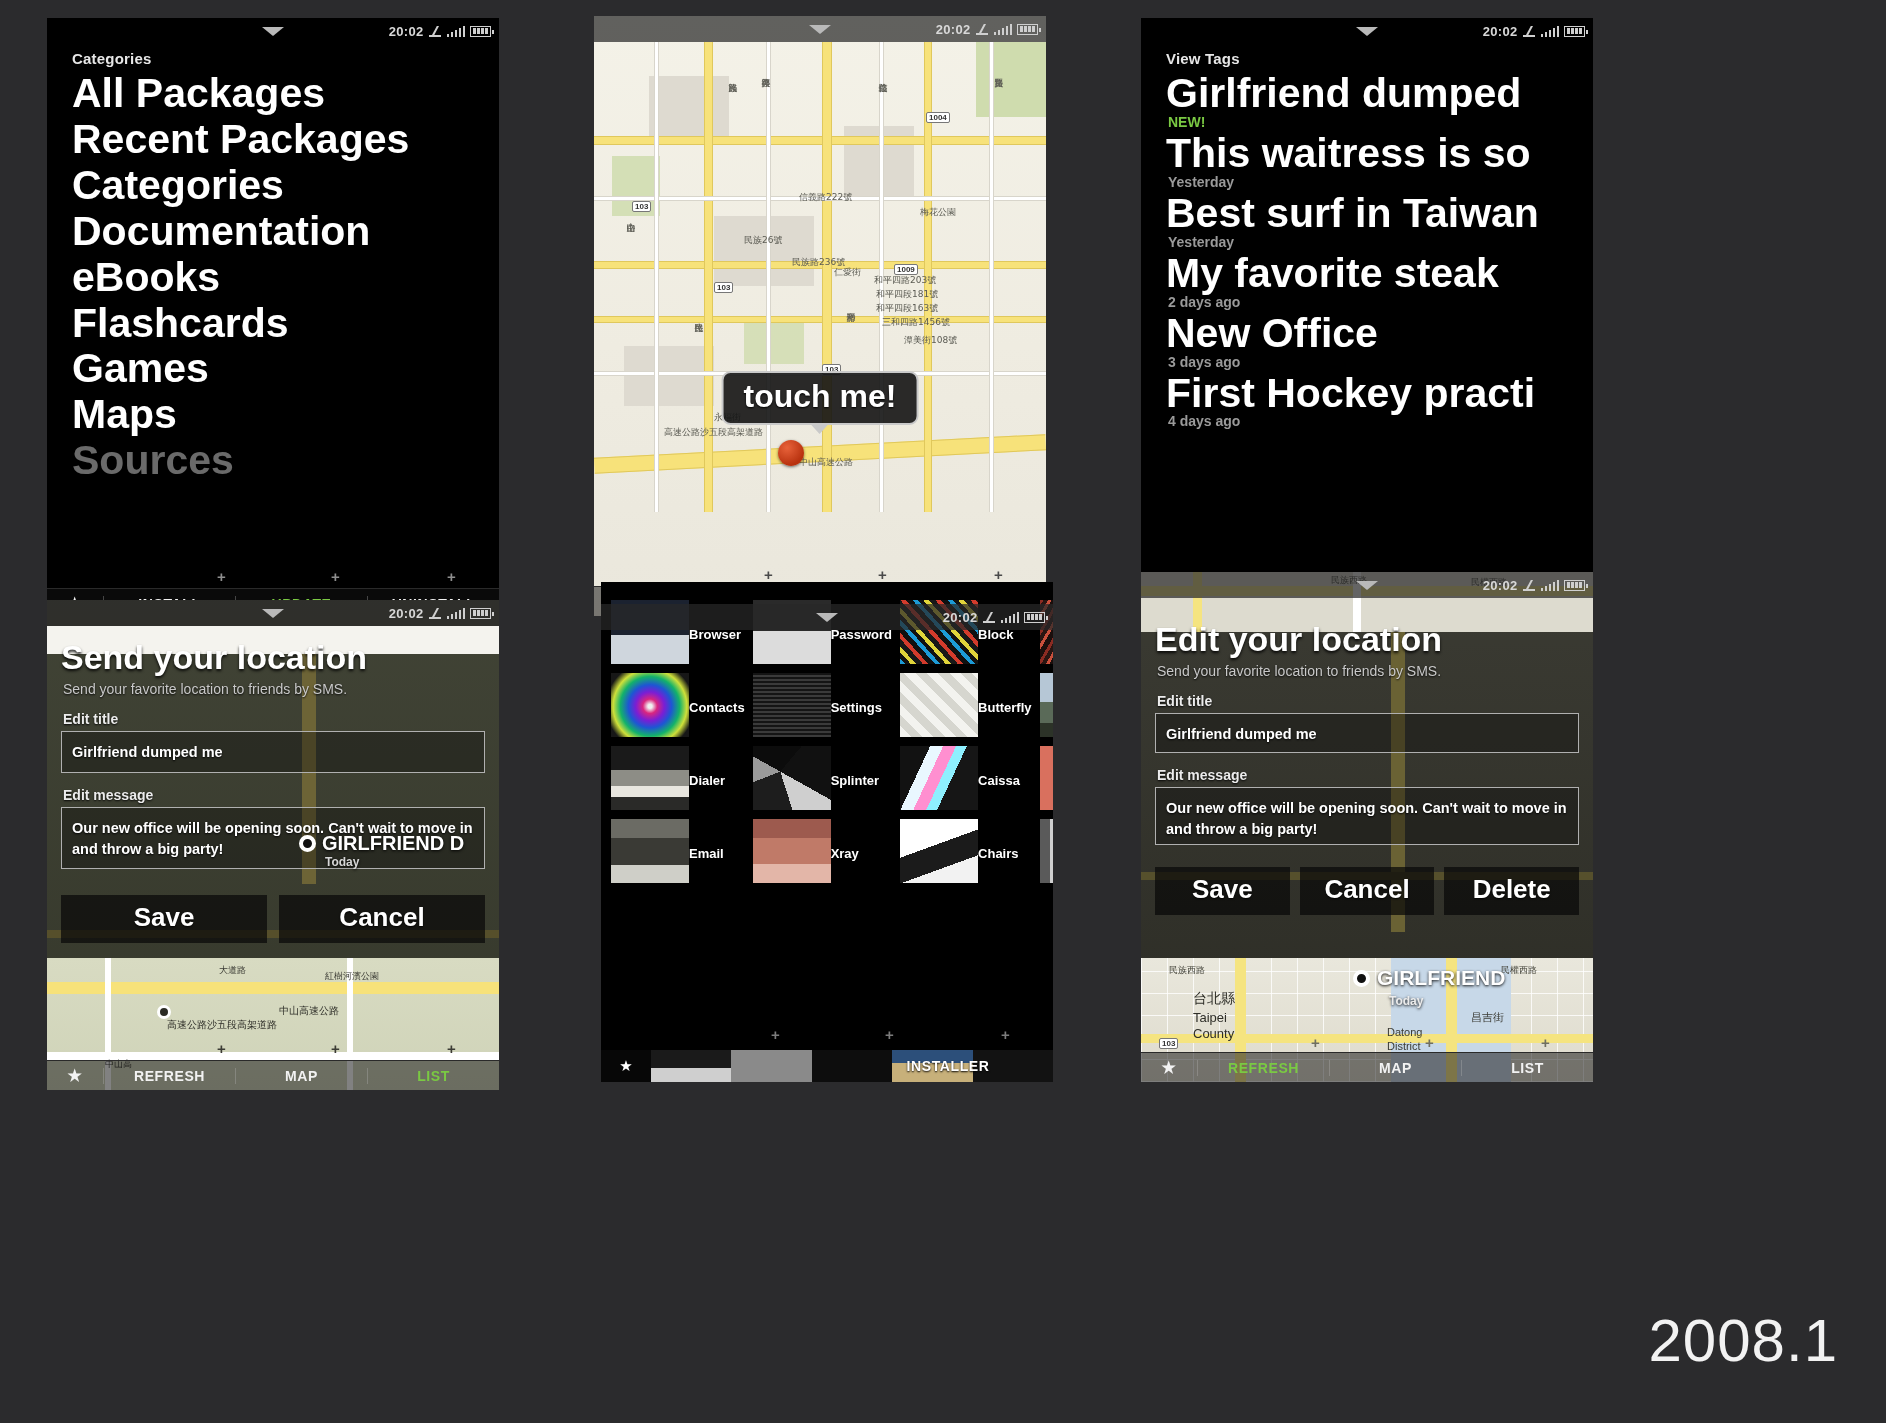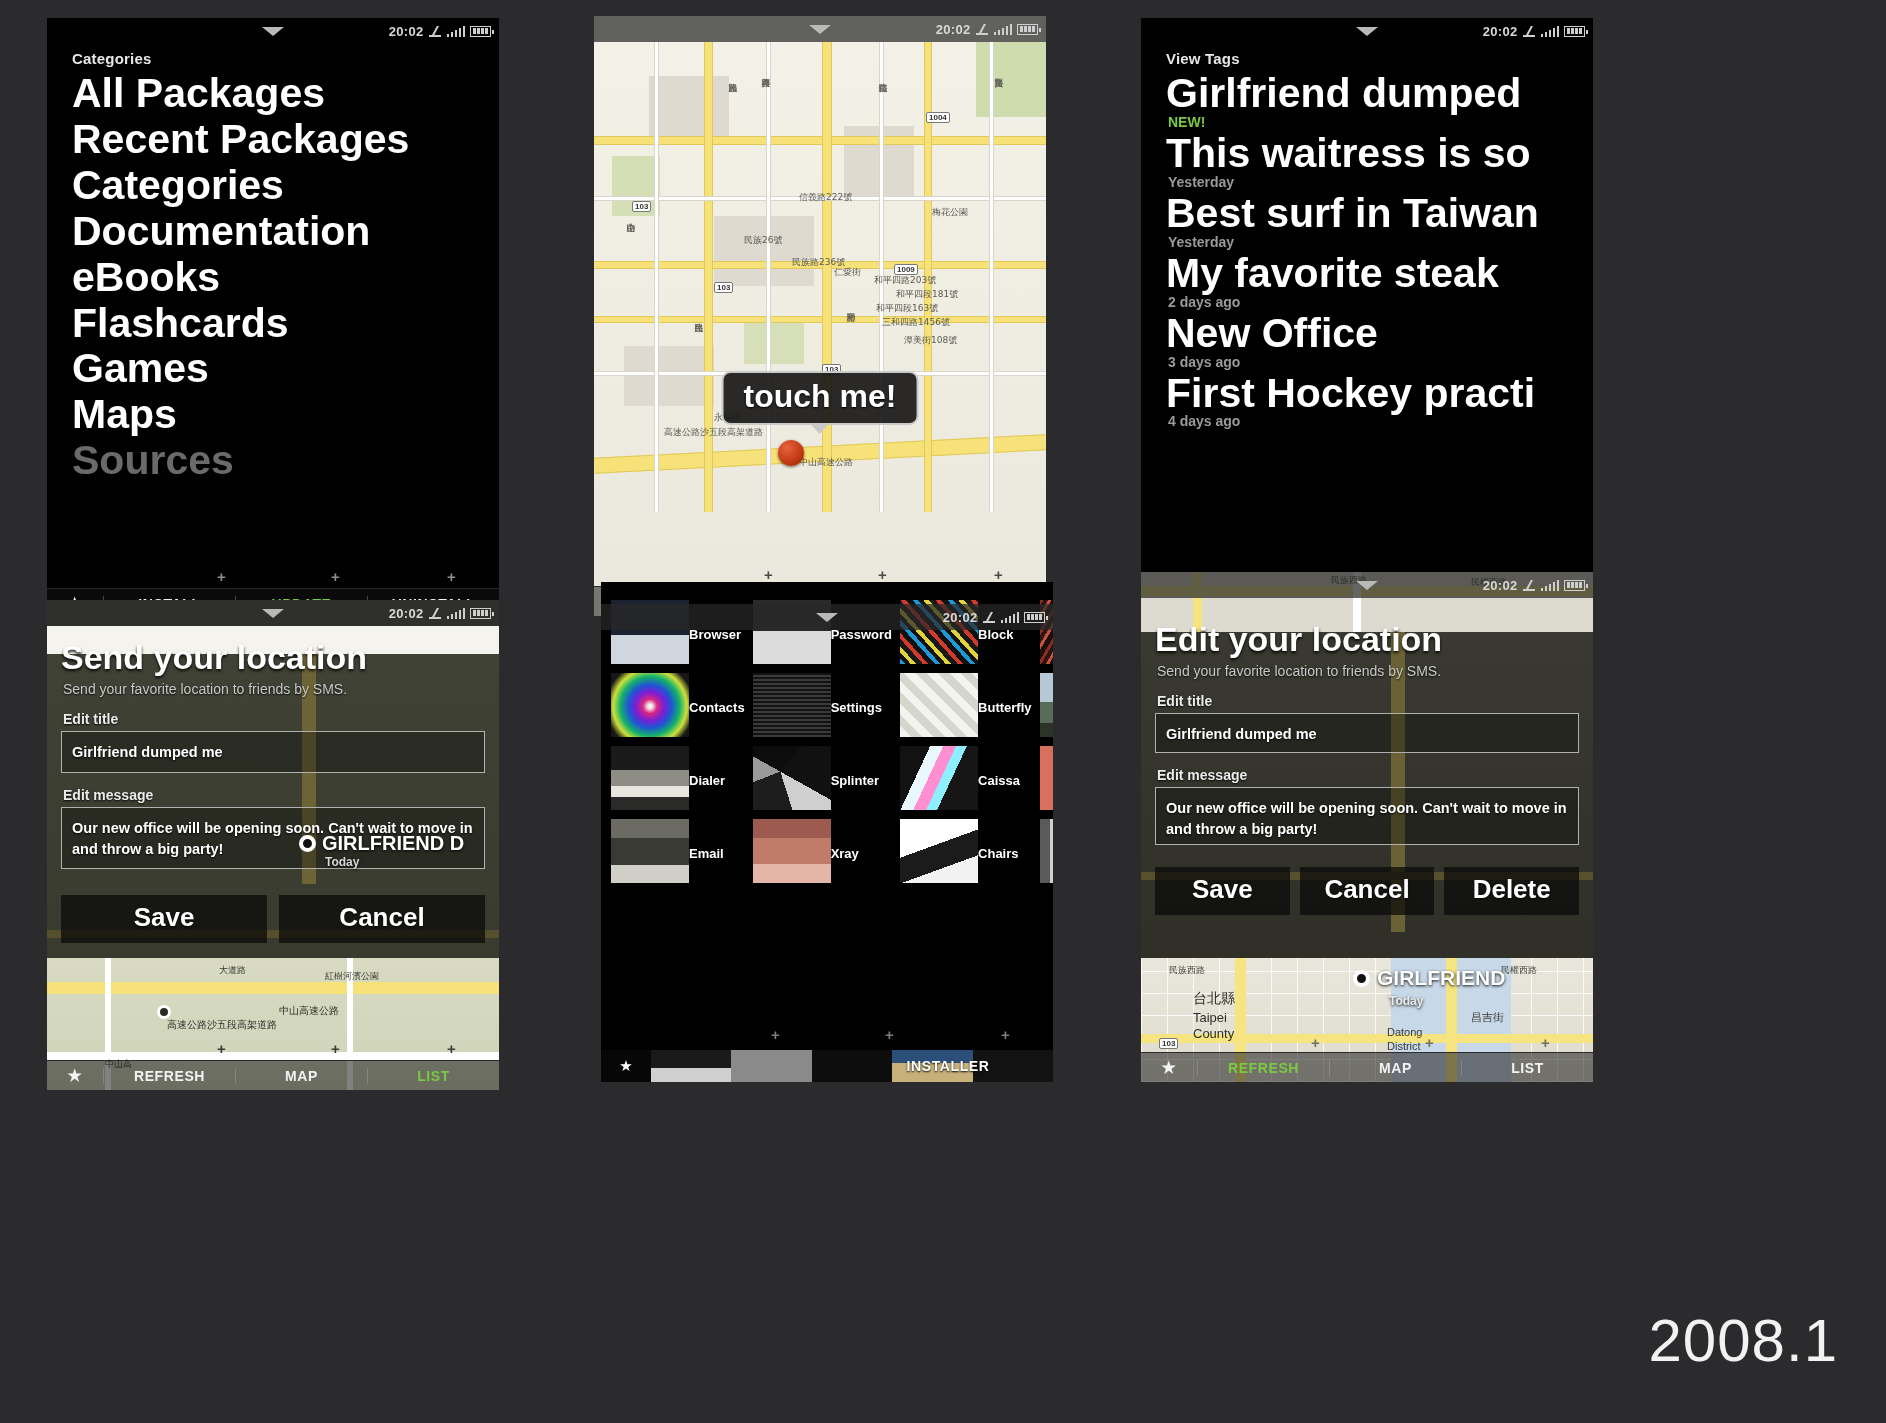--- a/index.html
+++ b/index.html
@@ -303,25 +303,25 @@
       <span class="cjk v" style="left:132px; top:60px;">民族路</span>
       <span class="cjk v" style="left:165px; top:55px;">復興路</span>
       <span class="cjk v" style="left:30px;  top:200px;">中山路</span>
       <span class="cjk v" style="left:282px; top:60px;">信義路</span>
       <span class="cjk v" style="left:98px;  top:300px;">民生路</span>
       <span class="cjk v" style="left:250px; top:290px;">和平路</span>
       <span class="cjk" style="left:198px; top:240px;">民族路236號</span>
       <span class="cjk" style="left:205px; top:175px;">信義路222號</span>
       <span class="cjk" style="left:150px; top:218px;">民族26號</span>
       <span class="cjk" style="left:280px; top:258px;">和平四路203號</span>
-      <span class="cjk" style="left:282px; top:272px;margin-left:20px;">和平四段181號</span>
+      <span class="cjk" style="left:282px; top:272px;">和平四段181號</span>
       <span class="cjk" style="left:282px; top:286px;">和平四段163號</span>
       <span class="cjk" style="left:288px; top:300px;">三和四路1456號</span>
       <span class="cjk" style="left:310px; top:318px;">潭美街108號</span>
-      <span class="cjk" style="left:338px; top:190px;">梅花公園</span>
+      <span class="cjk" style="left:326px; top:190px;">梅花公園</span>
       <span class="cjk" style="left:240px; top:250px;">仁愛街</span>
       <span class="cjk" style="left:120px; top:395px;">永福街</span>
       <span class="cjk v" style="left:398px; top:55px;">集賢路</span>
       <span class="cjk" style="left:70px;  top:410px;">高速公路沙五段高架道路</span>
       <span class="cjk" style="left:205px; top:440px;">中山高速公路</span>
 
       <span class="shield" style="left:38px;  top:185px;">103</span>
       <span class="shield" style="left:332px; top:96px;">1004</span>
       <span class="shield" style="left:300px; top:248px;">1009</span>
       <span class="shield" style="left:120px; top:266px;">103</span>

